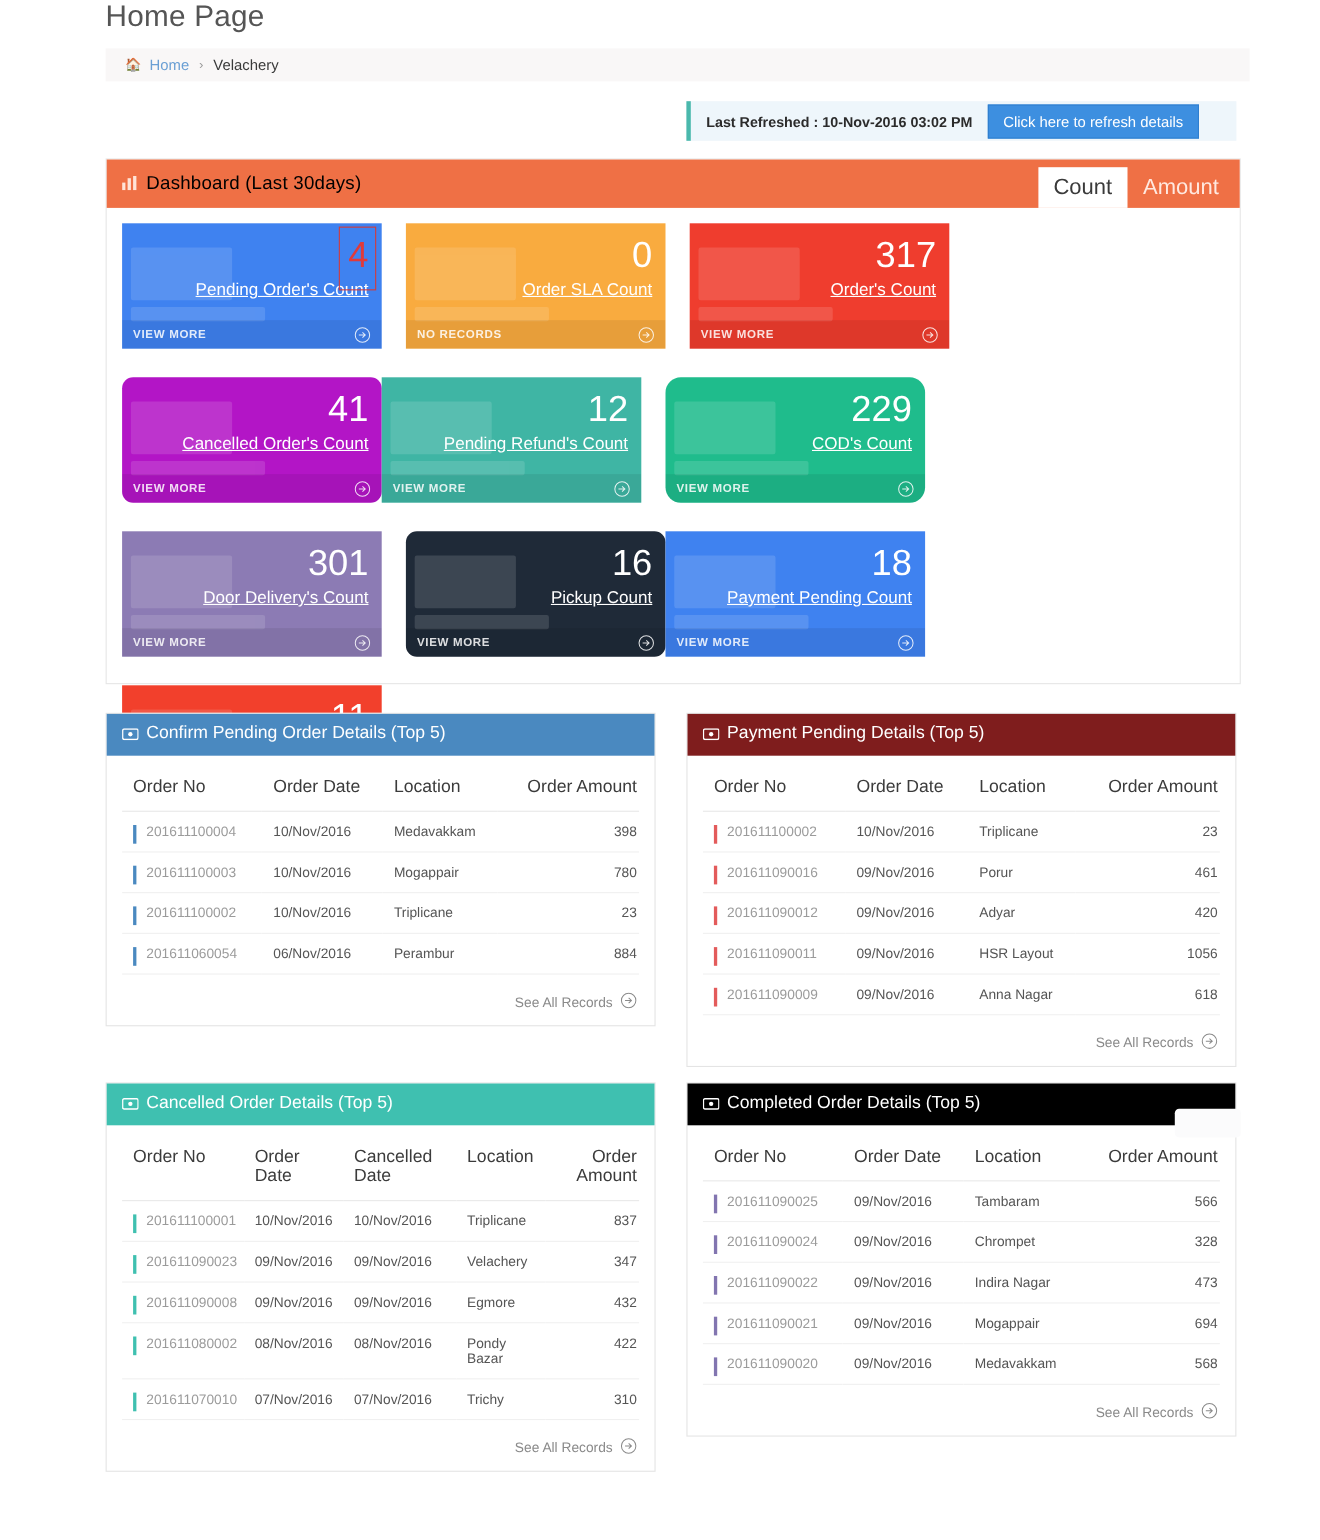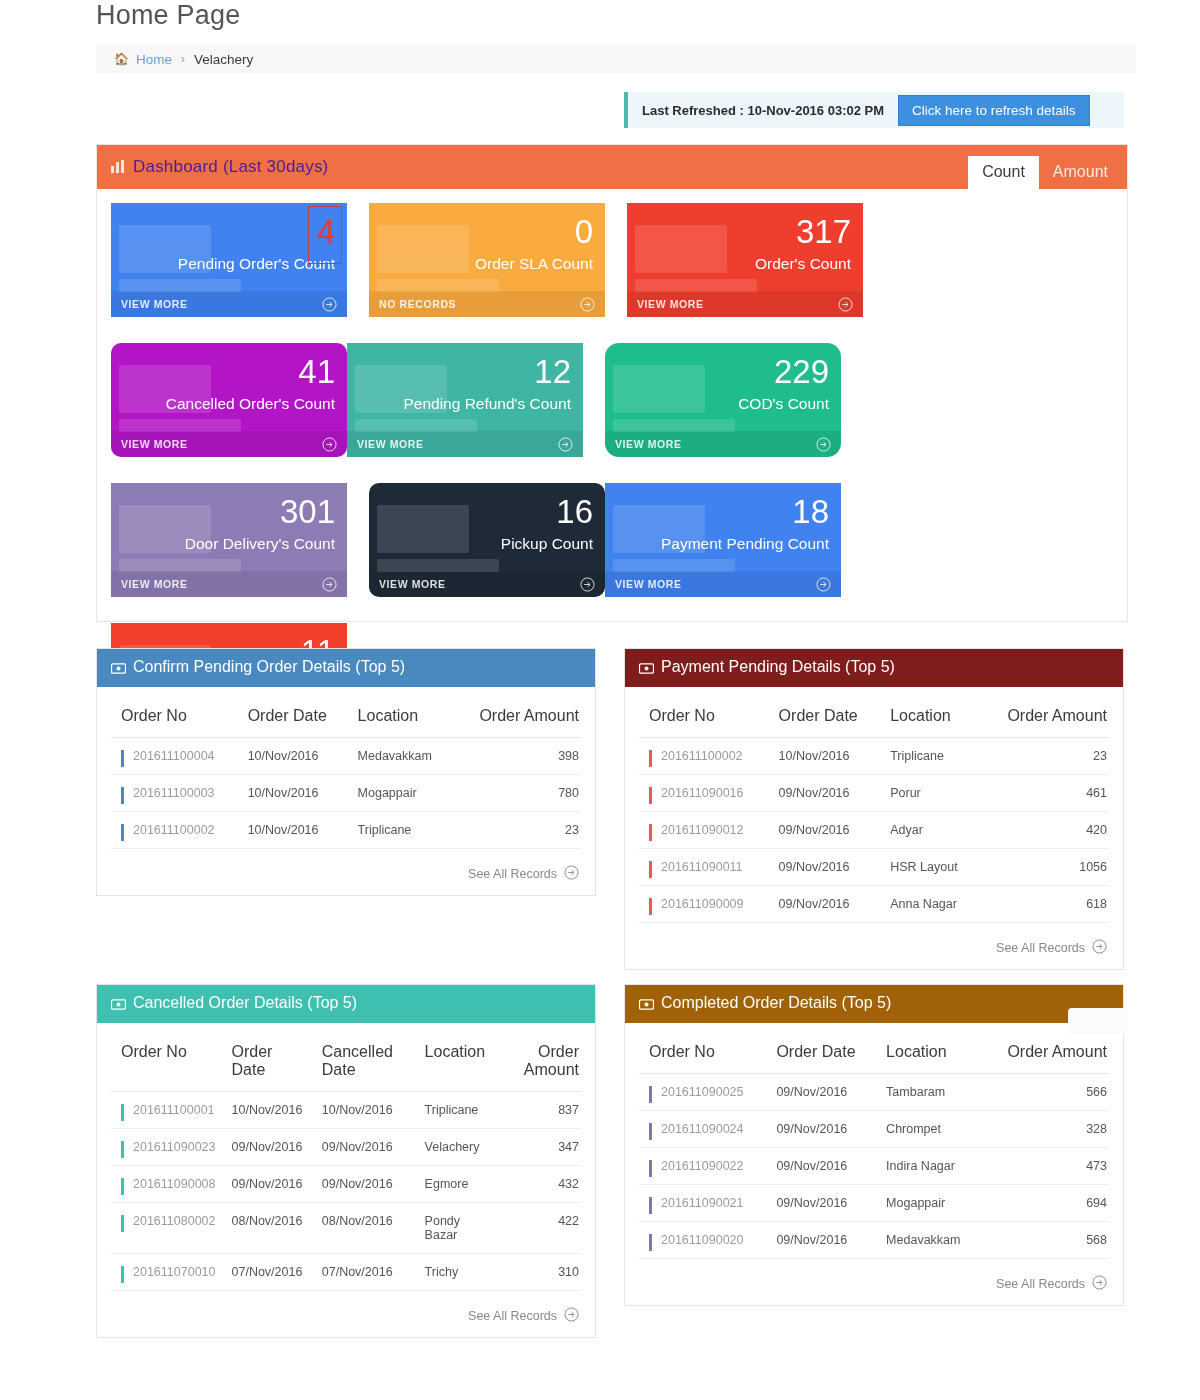--- a/index.html
+++ b/index.html
@@ -54,50 +54,50 @@
     position: absolute; left: 96px; top: 144px;
     width: 1032px; height: 478px;
     background: #fff;
     border: 1px solid #e6e6e6;
   }
   .dash-head {
     position: relative; height: 44px; background: #ef7045;
     display: flex; align-items: center; padding-left: 14px;
   }
   .dash-head-title {
-    color: #4c1d95; font-size: 17px; font-weight: 400; letter-spacing: .2px;
+    color: #000000; font-size: 17px; font-weight: 400; letter-spacing: .2px;
   }
   .chart-icon { margin-right: 8px; display: inline-block; vertical-align: -1px; }
   .dash-tabs {
     position: absolute; right: 5px; bottom: 0px;
     display: flex; align-items: flex-end;
   }
   .dash-tab {
-    font-size: 16px; padding: 8px 14px 9px; cursor: pointer;
+    font-size: 20px; padding: 8px 14px 9px; cursor: pointer;
     color: #ffe9e0; line-height: 1;
   }
   .dash-tab.active { background: #fff; color: #3a3a3a; }
 
   
   .tiles { padding: 14px 14px 0 14px; display: flex; flex-wrap: wrap; }
   .tile {
     position: relative; width: 236px; height: 114px;
     margin: 0 22px 26px 0; overflow: hidden; cursor: pointer;
   }
   .tile:nth-child(4n) { margin-right: 0; border-radius: 10px; }
   .tile-ghost { position: absolute; left: 8px; top: 22px; opacity: .13; }
   .tile-ghost .scr { width: 92px; height: 48px; background: #fff; border-radius: 2px; }
   .tile-ghost .base { width: 122px; height: 13px; background: #fff; margin-top: 6px; border-radius: 2px; }
   .tile-num {
     position: absolute; right: 12px; top: 12px;
     font-size: 33px; color: #fff; font-weight: 300; line-height: 1;
   }
   .tile-label {
     position: absolute; right: 12px; top: 52px;
-    font-size: 15.5px; color: #fff; font-weight: 400;
+    font-size: 15.5px; color: #fff; font-weight: 400; text-decoration: underline;
   }
   .tile-foot {
     position: absolute; left: 0; bottom: 0; width: 100%; height: 26px;
     background: rgba(0,0,0,.07);
     display: flex; align-items: center; justify-content: space-between;
     padding: 0 10px;
   }
   .tile-foot-label {
     font-size: 10.5px; color: rgba(255,255,255,.85);
     letter-spacing: .6px; font-weight: bold;
@@ -368,20 +368,26 @@
               <td>10/Nov/2016</td>
               <td>Mogappair</td>
               <td class="col-amt">780</td>
             </tr>
             <tr>
               <td><span class="ordno" style="--accent:#4a89c0">201611100002</span></td>
               <td>10/Nov/2016</td>
               <td>Triplicane</td>
               <td class="col-amt">23</td>
             </tr>
+            <tr>
+              <td><span class="ordno" style="--accent:#4a89c0">201611060054</span></td>
+              <td>06/Nov/2016</td>
+              <td>Perambur</td>
+              <td class="col-amt">884</td>
+            </tr>
           </tbody>
         </table>
         <div class="see-all">
           <span>See All Records</span>
           <span><svg width="15" height="15" viewBox="0 0 16 16">
               <circle cx="8" cy="8" r="7" fill="none" stroke="currentColor" stroke-width="1"></circle>
               <path d="M4.5 8h6M8 5.5L10.7 8 8 10.5" fill="none" stroke="currentColor" stroke-width="1"></path>
             </svg></span>
         </div>
       </div>
@@ -504,21 +510,21 @@
         <div class="see-all">
           <span>See All Records</span>
           <span><svg width="15" height="15" viewBox="0 0 16 16">
               <circle cx="8" cy="8" r="7" fill="none" stroke="currentColor" stroke-width="1"></circle>
               <path d="M4.5 8h6M8 5.5L10.7 8 8 10.5" fill="none" stroke="currentColor" stroke-width="1"></path>
             </svg></span>
         </div>
       </div>
     </div>
   <div class="detail" id="panel-completed" style="left:624px; top:984px; width:500px;">
-      <div class="detail-head" style="background:#a16207">
+      <div class="detail-head" style="background:#000000">
         <span class="detail-head-title"><span class="eye-icon"><svg width="15" height="11" viewBox="0 0 16 11">
               <rect x="0.5" y="0.5" width="15" height="10" rx="1.5" fill="none" stroke="#fff" stroke-width="1.4"></rect>
               <circle cx="8" cy="5.5" r="2.1" fill="#fff"></circle>
             </svg></span><span>Completed Order Details (Top 5)</span></span>
       </div>
       <div class="detail-body">
         <table>
           <thead>
             <tr>
               <th>Order No</th>

